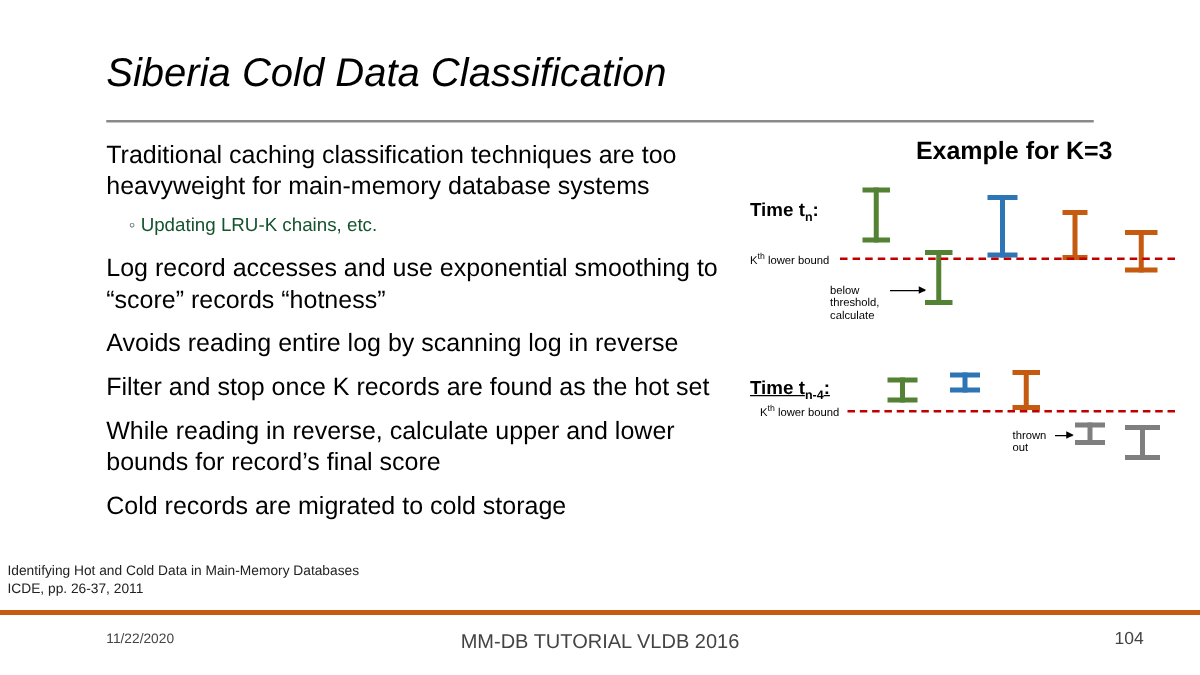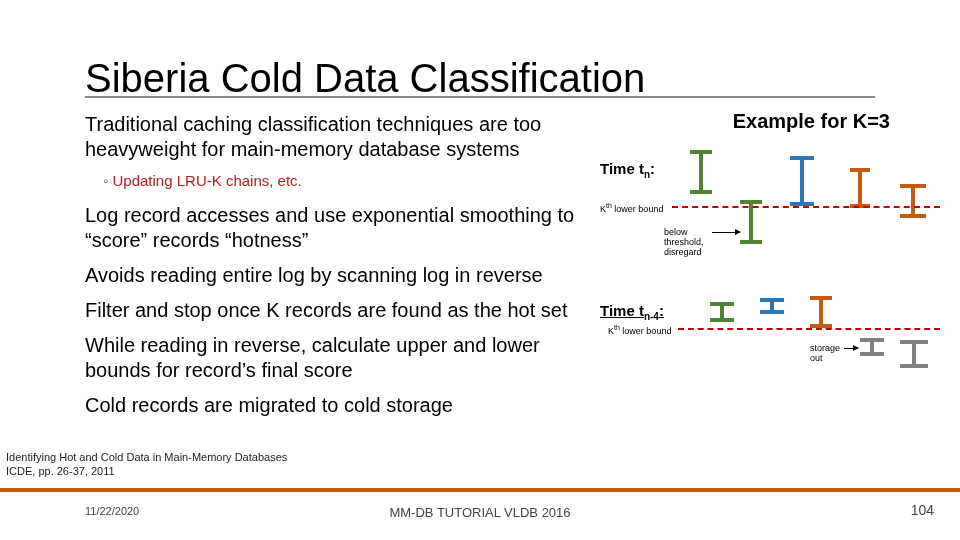--- a/index.html
+++ b/index.html
@@ -1,42 +1,42 @@
 <!DOCTYPE html>
 <html><head>
 <meta charset="utf-8">
 <style>
   * { margin: 0; padding: 0; box-sizing: border-box; }
   html, body { width: 960px; height: 540px; font-family: "Segoe UI", Arial, sans-serif; background: #fff; color: #000; overflow: hidden; }
   .slide { position: relative; width: 960px; height: 540px; }
-  .title { position: absolute; left: 85px; top: 56px; font-size: 40px; font-weight: 300; font-family: "Segoe UI Light","Segoe UI",Arial,sans-serif; }
+  .title { position: absolute; left: 85px; top: 40px; font-size: 32px; font-weight: 300; font-family: "Segoe UI Light","Segoe UI",Arial,sans-serif; font-style: italic; }
   .divider { position: absolute; left: 85px; top: 96px; width: 790px; height: 2px; background: #8a8a8a; }
   .body-left { position: absolute; left: 85px; top: 112px; width: 500px; }
   .para { font-size: 20px; margin-bottom: 10px; line-height: 1.25; }
-  .sub { font-size: 15px; margin: 2px 0 14px 18px; color: #b91c1c; }
+  .sub { font-size: 15px; margin: 2px 0 14px 18px; color: #14532d; }
   .sub::before { content: "◦ "; color: #555; }
   .example-title { position: absolute; right: 70px; top: 110px; font-size: 20px; font-weight: 700; }
   .diagram { position: absolute; left: 600px; top: 150px; width: 350px; height: 260px; }
   .time-label { position: absolute; font-size: 15px; font-weight: 700; }
   .time-label sub { font-size: 10px; font-weight: 700; }
   .anno { position: absolute; font-size: 9px; line-height: 1.1; color: #000; }
   .anno sup { font-size: 7px; }
   .ibeam { position: absolute; }
   .ibeam .stem { position: absolute; left: 50%; transform: translateX(-50%); width: 4px; height: 100%; }
   .ibeam .cap { position: absolute; left: 50%; transform: translateX(-50%); height: 4px; }
   .ibeam .cap.top { top: 0; }
   .ibeam .cap.bot { bottom: 0; }
   .dash { position: absolute; height: 0; border-top: 2px dashed #c00000; }
   .arrow { position: absolute; height: 1px; background: #000; }
   .arrow::after { content: ""; position: absolute; right: -1px; top: -3px; border-left: 6px solid #000; border-top: 3.5px solid transparent; border-bottom: 3.5px solid transparent; }
   .citation { position: absolute; left: 6px; top: 450px; font-size: 11px; color: #222; line-height: 1.3; }
   .footer-line { position: absolute; left: 0; top: 488px; width: 960px; height: 4px; background: #c55a11; }
   .footer-date { position: absolute; left: 85px; top: 505px; font-size: 11px; color: #444; }
-  .footer-mid { position: absolute; left: 0; width: 960px; top: 505px; text-align: center; font-size: 13px; color: #444; }
-  .footer-num { position: absolute; right: 26px; top: 502px; font-size: 14px; color: #444; }
+  .footer-mid { position: absolute; left: 0; width: 960px; top: 505px; text-align: center; font-size: 16px; color: #444; }
+  .footer-num { position: absolute; right: 45px; top: 502px; font-size: 14px; color: #444; }
 </style>
 </head>
 <body>
 
 <div class="slide">
 
   <div class="title">Siberia Cold Data Classification</div>
   <div class="divider"></div>
 
   <div class="body-left">
@@ -79,21 +79,21 @@
     </div>
     <div class="ibeam" style="left:300px;top:34px;width:26px;height:34px;">
       <div class="cap top" style="width:26px;background:#c55a11"></div>
         <div class="stem" style="background:#c55a11"></div>
         <div class="cap bot" style="width:26px;background:#c55a11"></div>
     </div>
     <div class="dash" style="left:72px;top:56px;width:268px;"></div>
     <div class="anno" style="left:0;top:52px;">
       <span>K</span><sup>th</sup><span> lower bound</span>
     </div>
-    <div class="anno" style="left:64px;top:78px;width:46px;">below threshold, disregard</div>
+    <div class="anno" style="left:64px;top:78px;width:46px;">below threshold, calculate</div>
     <div class="arrow" style="left:112px;top:82px;width:28px;"></div>
 
     <div class="time-label" style="left:0;top:152px;text-decoration:underline;">
       <span>Time t</span><sub>n-4</sub><span>:</span>
     </div>
     <div class="ibeam" style="left:110px;top:152px;width:24px;height:20px;">
       <div class="cap top" style="width:24px;background:#548235"></div>
         <div class="stem" style="background:#548235"></div>
         <div class="cap bot" style="width:24px;background:#548235"></div>
     </div>
@@ -114,21 +114,21 @@
     </div>
     <div class="ibeam" style="left:300px;top:190px;width:28px;height:28px;">
       <div class="cap top" style="width:28px;background:#7f7f7f"></div>
         <div class="stem" style="background:#7f7f7f"></div>
         <div class="cap bot" style="width:28px;background:#7f7f7f"></div>
     </div>
     <div class="dash" style="left:78px;top:178px;width:262px;"></div>
     <div class="anno" style="left:8px;top:174px;">
       <span>K</span><sup>th</sup><span> lower bound</span>
     </div>
-    <div class="anno" style="left:210px;top:194px;width:34px;">storage out</div>
+    <div class="anno" style="left:210px;top:194px;width:34px;">thrown out</div>
     <div class="arrow" style="left:244px;top:198px;width:14px;"></div>
   </div>
 
   <div class="citation">
     <div>Identifying Hot and Cold Data in Main-Memory Databases</div>
     <div>ICDE, pp. 26-37, 2011</div>
   </div>
 
   <div class="footer-line"></div>
   <div class="footer-date">11/22/2020</div>

